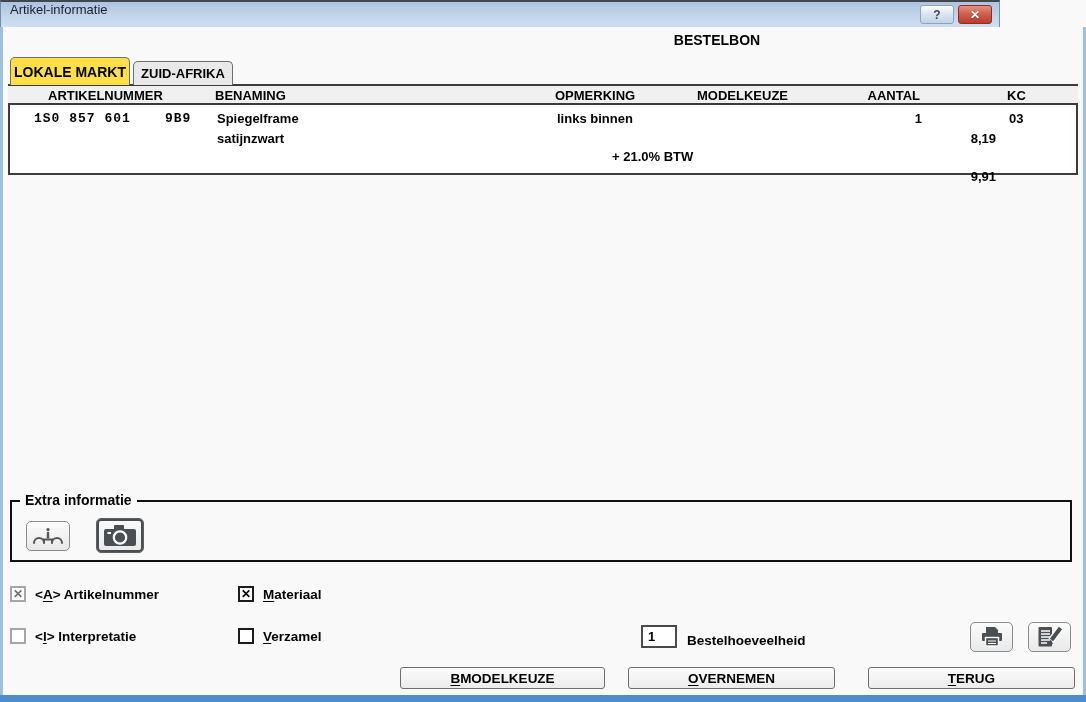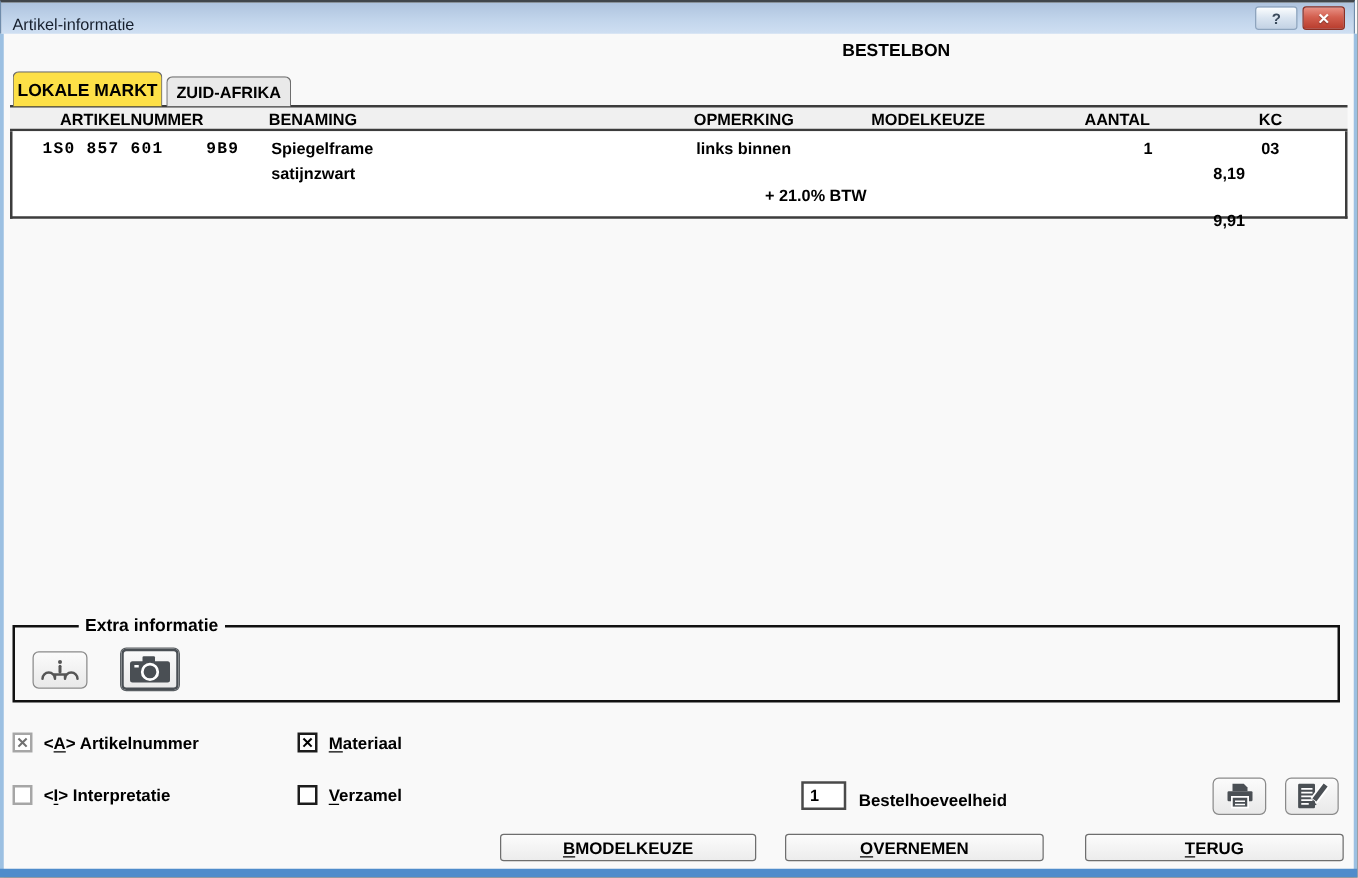--- a/index.html
+++ b/index.html
@@ -6,25 +6,25 @@
   html,body { background:#555; }
   body { font-family:"Liberation Sans", sans-serif; }
 
   .window {
     position:relative; width:1086px; height:702px; overflow:hidden;
     background:#f9f9f9;
   }
 
   
   .titlebar {
-    position:absolute; left:0; top:0; width:1084px; height:27px;
+    position:absolute; left:0; top:0; width:1000px; height:27px;
     background:linear-gradient(#aec3de, #c3d6ec 60%, #cfdff2);
     border-top:2px solid #41464b;
     border-left:1px solid #6f8cab; border-right:1px solid #6f8cab;
-    display:flex; align-items:flex-end; padding-left:9px;
+    display:flex; align-items:flex-start; padding-left:9px;
   }
   .window-title { font-size:13px; color:#17202e; }
   .tb-buttons { position:absolute; right:7px; top:3px; display:flex; gap:4px; }
   .tb-btn {
     width:34px; height:19px; border-radius:3px; display:flex;
     align-items:center; justify-content:center; font-weight:bold; font-size:12px;
     cursor:default;
   }
   .tb-help {
     background:linear-gradient(#fbfdfe,#d9e4f0 50%,#c3d2e4);
@@ -92,21 +92,21 @@
   .v-kleur  { left:155px; }
   .v-btw    { left:602px; }
 
   
   .fieldset {
     position:absolute; left:10px; top:473px; width:1062px; height:62px;
     border:2px solid #111; background:transparent;
   }
   .legend {
     position:absolute; left:8px; top:-10px; padding:0 5px;
-    background:#f9f9f9; font-weight:bold; font-size:14px; color:#000;margin-left:43px;
+    background:#f9f9f9; font-weight:bold; font-size:14px; color:#000;
   }
   .icon-btn {
     position:absolute; display:flex; align-items:center; justify-content:center;
     background:linear-gradient(#fbfbfb,#e9e9e9); border:1px solid #8a8a8a;
     border-radius:5px; cursor:default;
   }
   .btn-vehicle { left:14px; top:19px; width:44px; height:30px; }
   .btn-camera  { left:84px; top:16px; width:48px; height:35px;
                  box-shadow:inset 0 0 0 2px #4a4f54; border-color:#5a5f63; }
 

